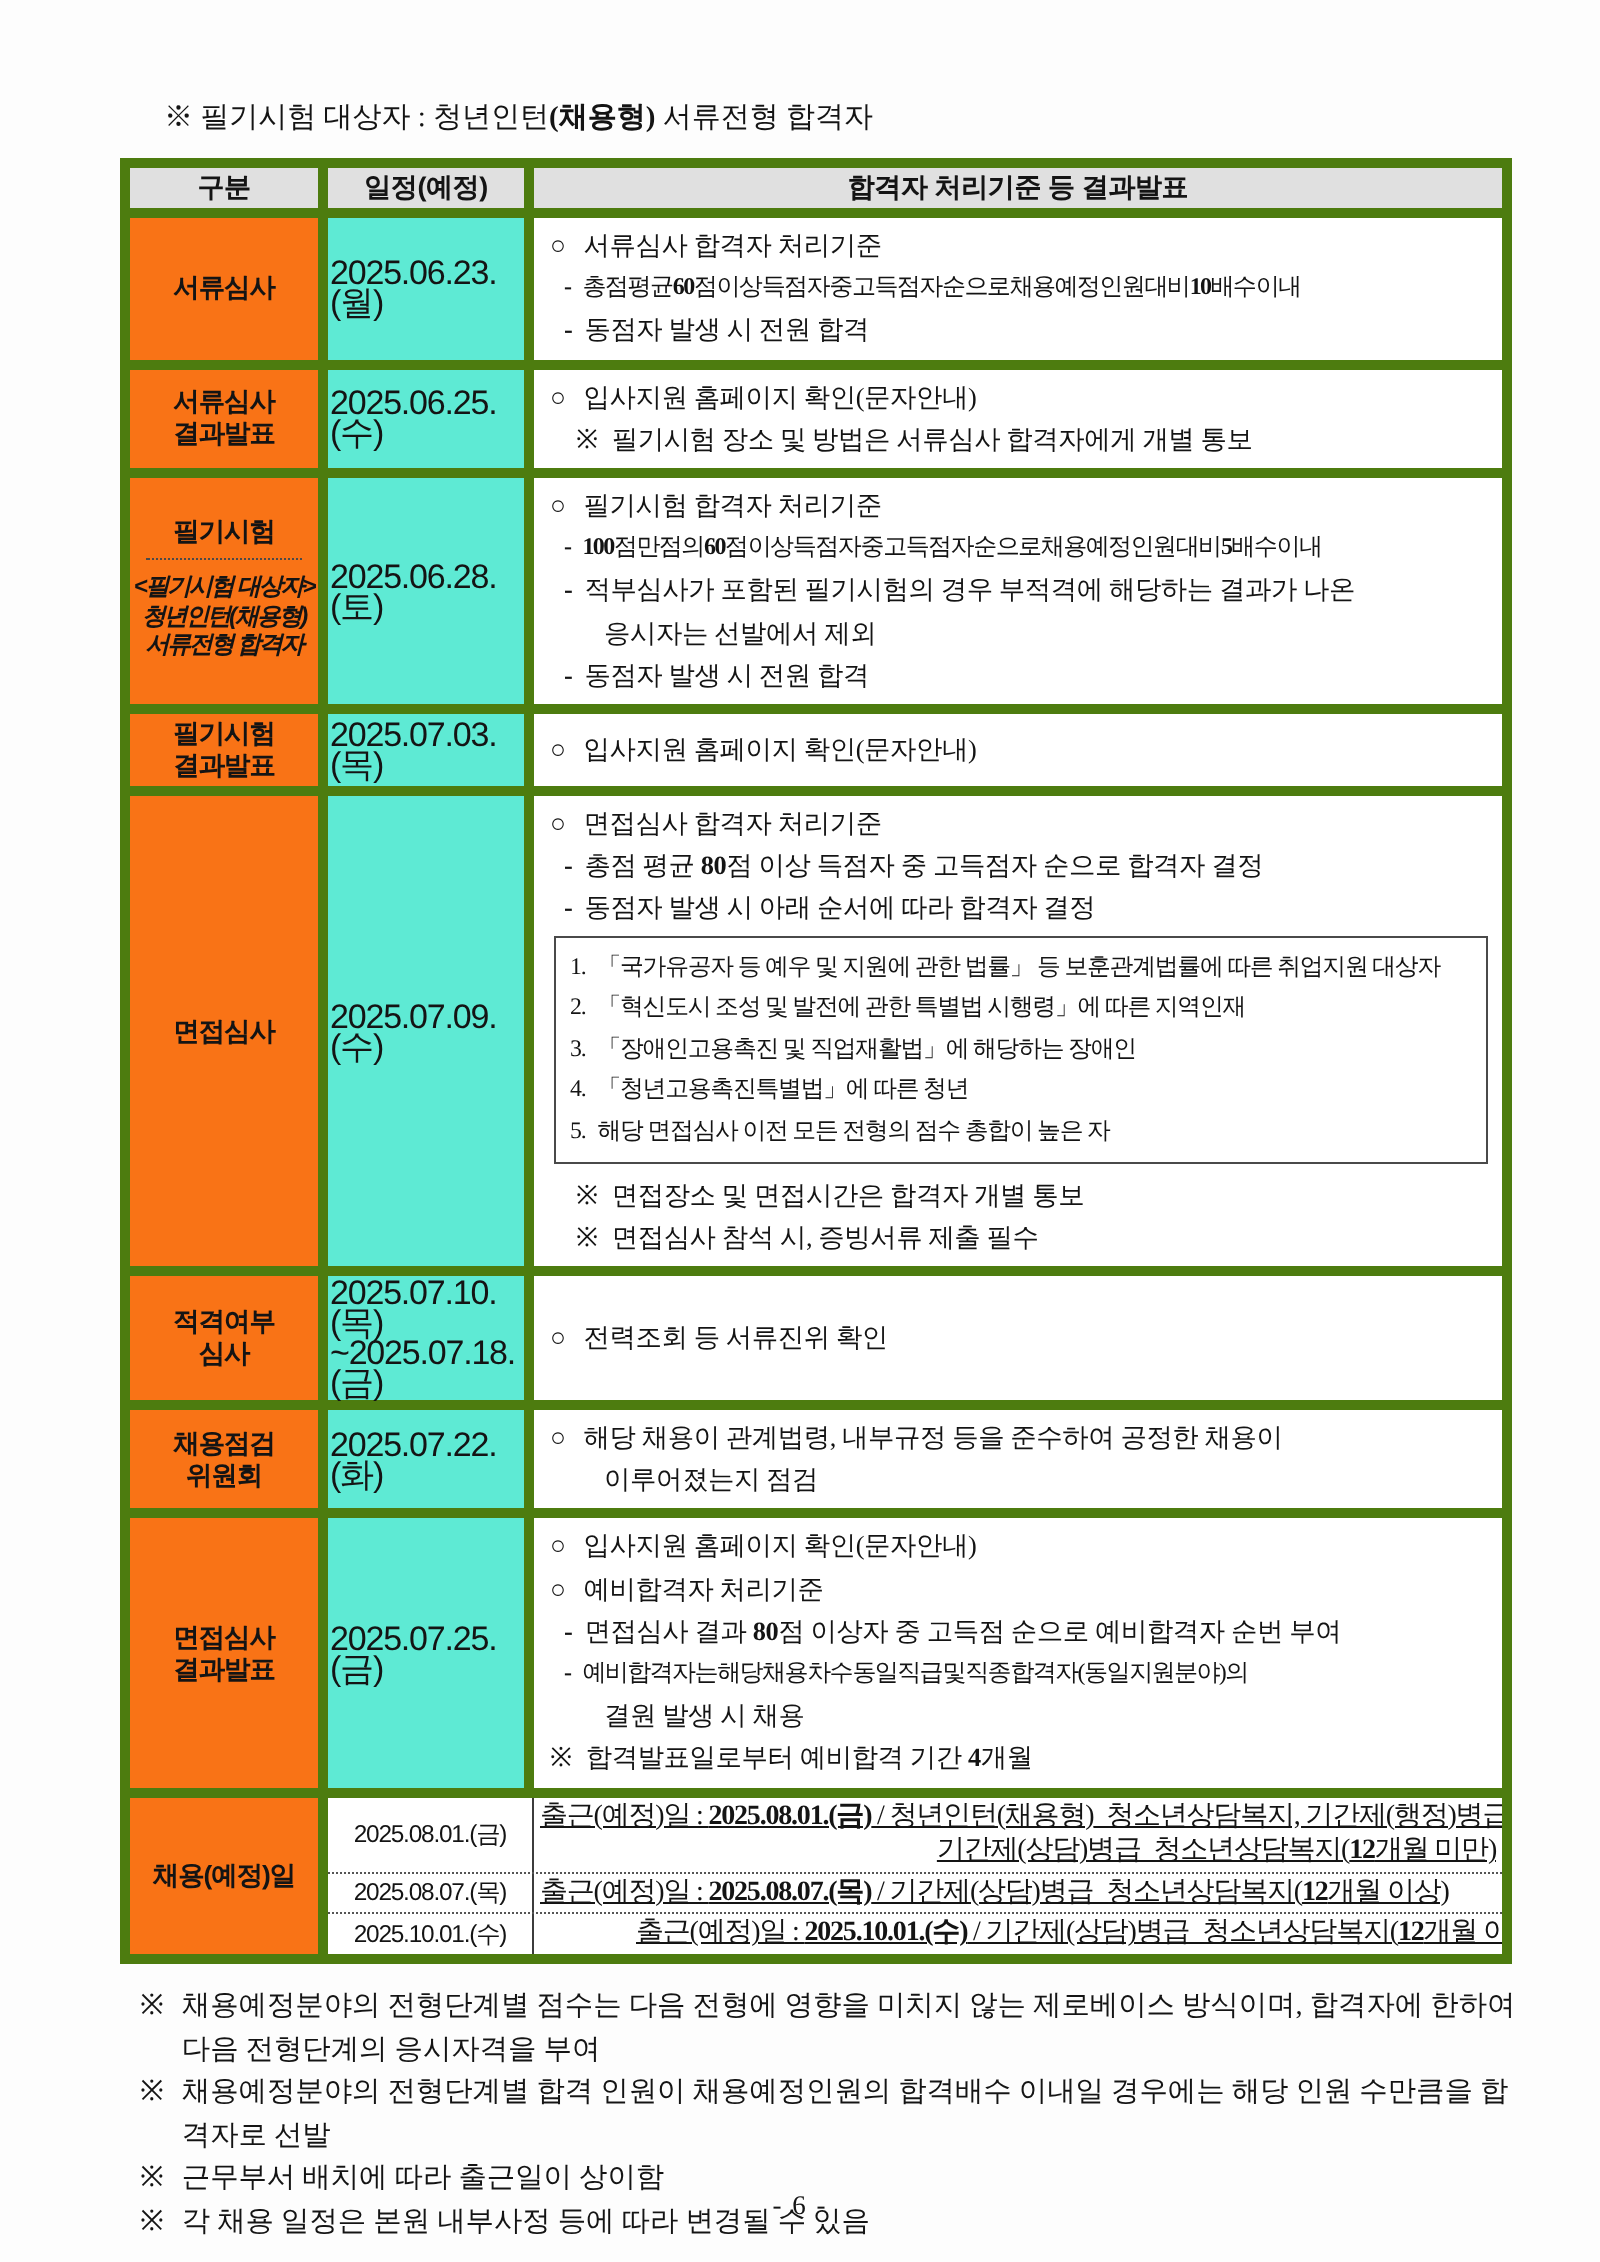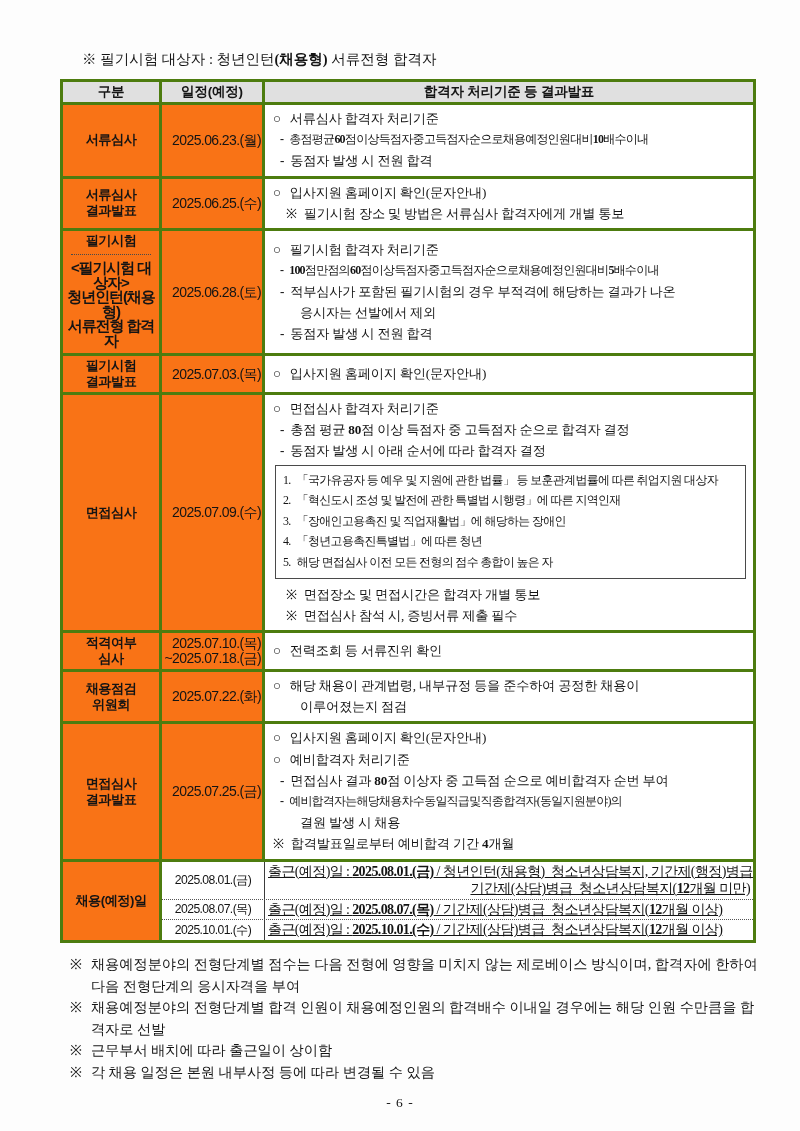--- a/index.html
+++ b/index.html
@@ -13,34 +13,34 @@
     font-size:17px;letter-spacing:1px;margin:0 0 12px 2px;
   }
   .intro p{margin:0;font-size:14.5px;line-height:26px;}
   .ind1{padding-left:12px;}
   .ind2{padding-left:26px;}
 
   table.sched{
     width:696px;margin:7px 0 0 4px;border-collapse:collapse;
     border:2px solid #1c1c1c;table-layout:fixed;
   }
-  table.sched td,table.sched th{border:3px solid #4d7c0f;vertical-align:middle;}
+  table.sched td,table.sched th{border:5px solid #4d7c0f;vertical-align:middle;}
   thead th{
     background:#e0e0e0;font-family:"Liberation Sans",sans-serif;
     font-weight:bold;font-size:13.5px;height:20px;padding:0 2px;
     letter-spacing:-0.2px;
   }
   td.c-label{
     background:#f97316;font-family:"Liberation Sans",sans-serif;
     font-weight:bold;text-align:center;font-size:13.2px;line-height:16px;
     letter-spacing:-0.5px;padding:2px 1px;margin-left:46px;
   }
   td.c-date{
-    text-align:right;font-family:"Liberation Sans",sans-serif;
-    font-size:14px;line-height:15px;letter-spacing:-0.6px;background:#f97316;
+    text-align:left;font-family:"Liberation Sans",sans-serif;
+    font-size:17px;line-height:15px;letter-spacing:-0.6px;background:#5eead4;
   }
   td.c-content{background:#fff;padding:3px 3px 4px 2px;}
   .cline{
     display:flex;align-items:baseline;line-height:21.2px;
     font-size:13.2px;padding-left:6px;overflow:hidden;letter-spacing:-0.2px;
   }
   .cline .bullet{flex:0 0 auto;margin-right:9px;}
   .t-dash{padding-left:13px;}
   .t-dash .bullet{margin-right:6px;font-weight:bold;}
   .t-note .bullet{margin-right:7px;}
@@ -51,31 +51,31 @@
     border:1px solid #4a4a4a;margin:3px 4px 5px 8px;padding:4px 6px 5px 7px;
     background:#fff;
   }
   .bx{
     display:flex;align-items:baseline;font-size:11.9px;line-height:20.6px;
     letter-spacing:-0.6px;white-space:nowrap;overflow:hidden;
   }
   .bx .num{flex:0 0 auto;margin-right:6px;}
   td.c-sub{padding:0;background:#fff;}
   .srow{display:flex;align-items:stretch;border-bottom:1px dotted #555;}
-  .srow:last-child{border-bottom:none;}
+  .srow:last-child{border-bottom:none;gap:48px;}
   .sdate{
     flex:0 0 102px;border-right:1px solid #3c3c3c;display:flex;
     align-items:center;justify-content:center;
     font-family:"Liberation Sans",sans-serif;font-size:12.2px;letter-spacing:-0.6px;
   }
   .sbody{flex:1 1 auto;padding:1px 3px;overflow:hidden;}
   .sline{font-size:14px;line-height:17.6px;letter-spacing:-0.6px;white-space:nowrap;text-decoration:underline;}
   .sline.center{text-align:right;}
   .lbl-div{border-top:1px dotted #4a4a4a;margin:5px 7px;}
-  .lbl-sub{font-size:15px;line-height:14.5px;letter-spacing:-1.1px;padding:1px 0 3px;}
+  .lbl-sub{font-size:12px;line-height:14.5px;letter-spacing:-1.1px;padding:1px 0 3px;font-style:italic;}
   .footnotes{margin:11px 0 0 2px;width:700px;}
   .fn{display:flex;align-items:baseline;font-size:14.2px;line-height:21.6px;padding-left:12px;}
   .fn .mark{flex:0 0 auto;margin-right:9px;}
   .pageno{
     position:absolute;left:0;bottom:20px;width:100%;text-align:center;
     font-size:13.5px;letter-spacing:1px;
   }
 </style>
 </head>
 <body>

